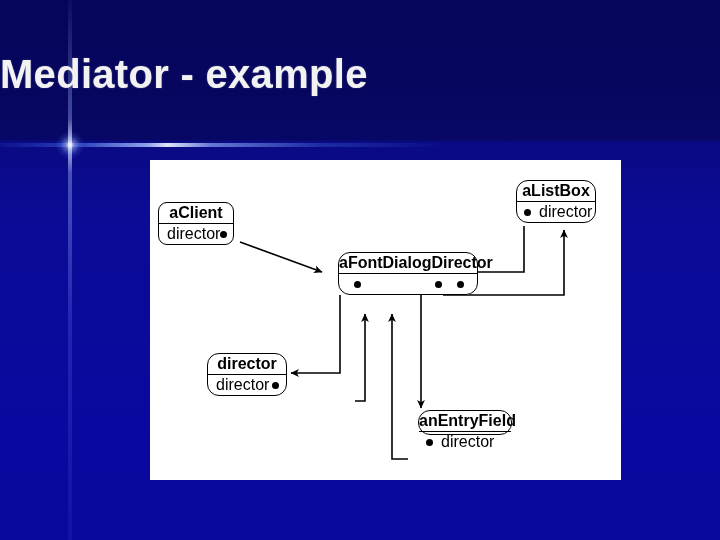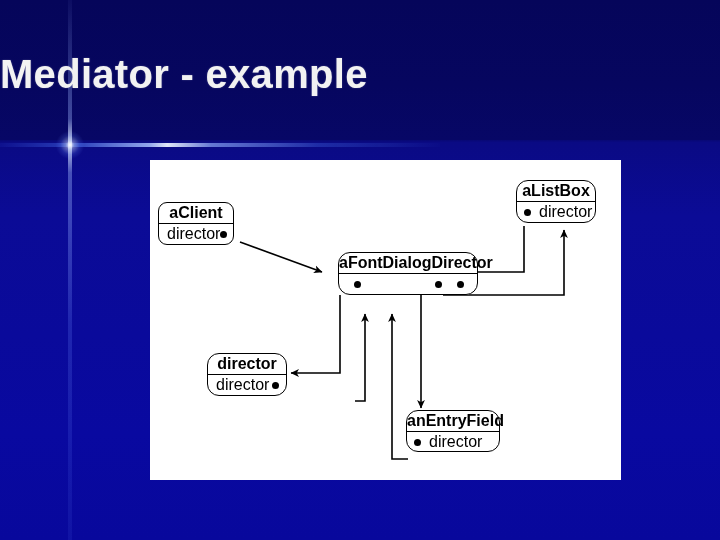--- a/index.html
+++ b/index.html
@@ -198,21 +198,21 @@
       </div>
 
       <div class="obj" style="left:57px; top:193px; width:80px; height:43px;">
         <div class="title">director</div>
         <div class="slot right-dot">
           <span>director</span>
           <span class="dot" style="right:7px;"></span>
         </div>
       </div>
 
-      <div class="obj" style="left:256px; top:250px; width:94px; height:42px;">
+      <div class="obj" style="left:268px; top:250px; width:94px; height:25px;">
         <div class="title">anEntryField</div>
         <div class="slot left-dot">
           <span>director</span>
           <span class="dot" style="left:7px;"></span>
         </div>
       </div>
 
     </div>
   </div>
 </div>

